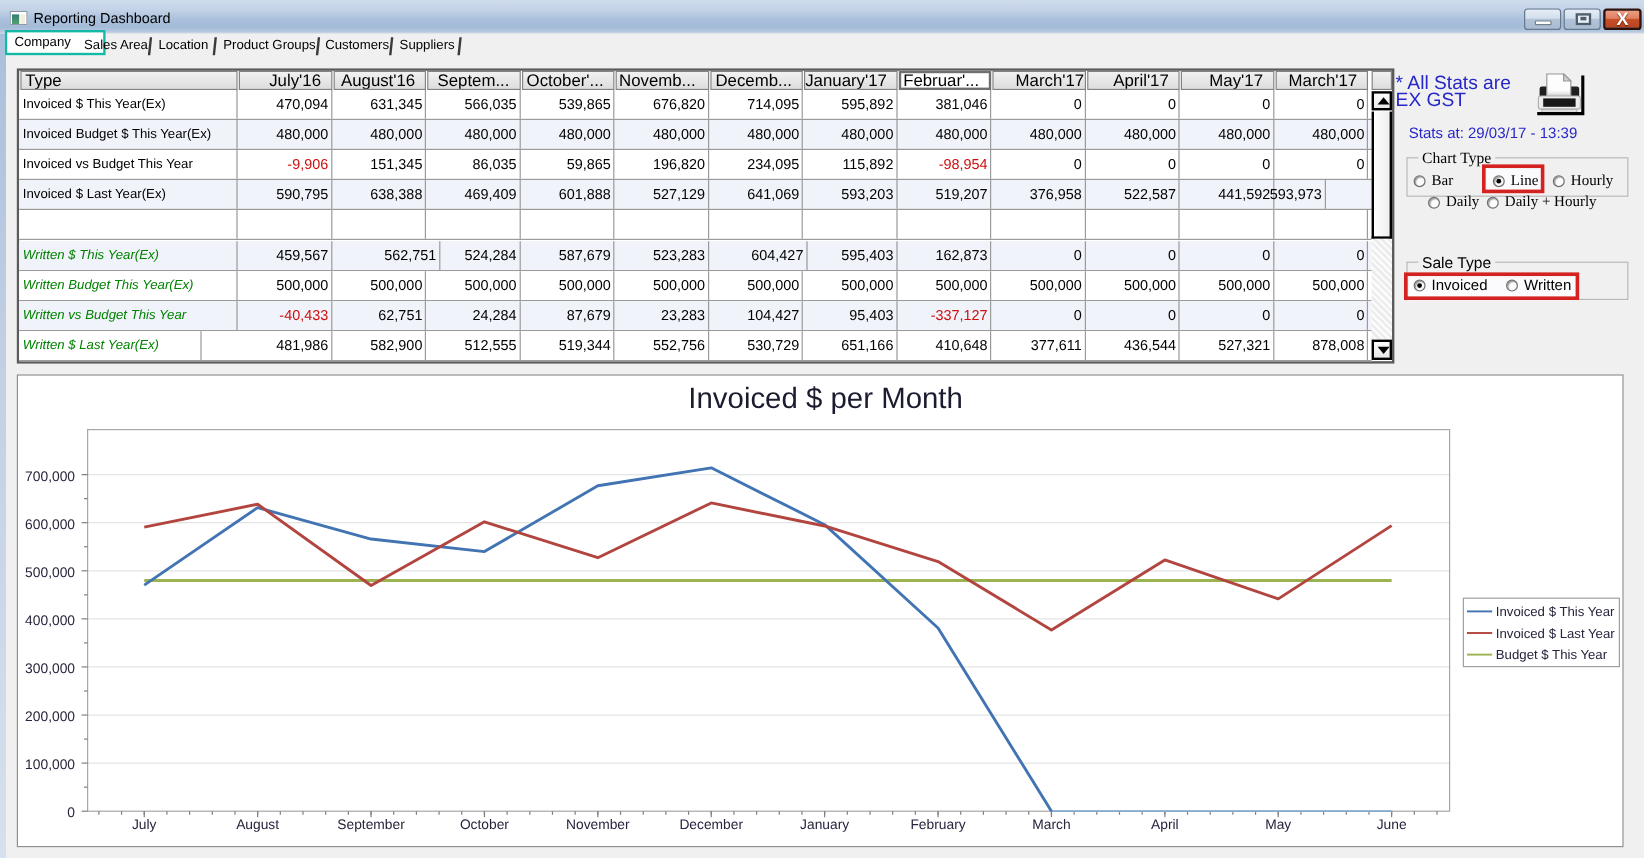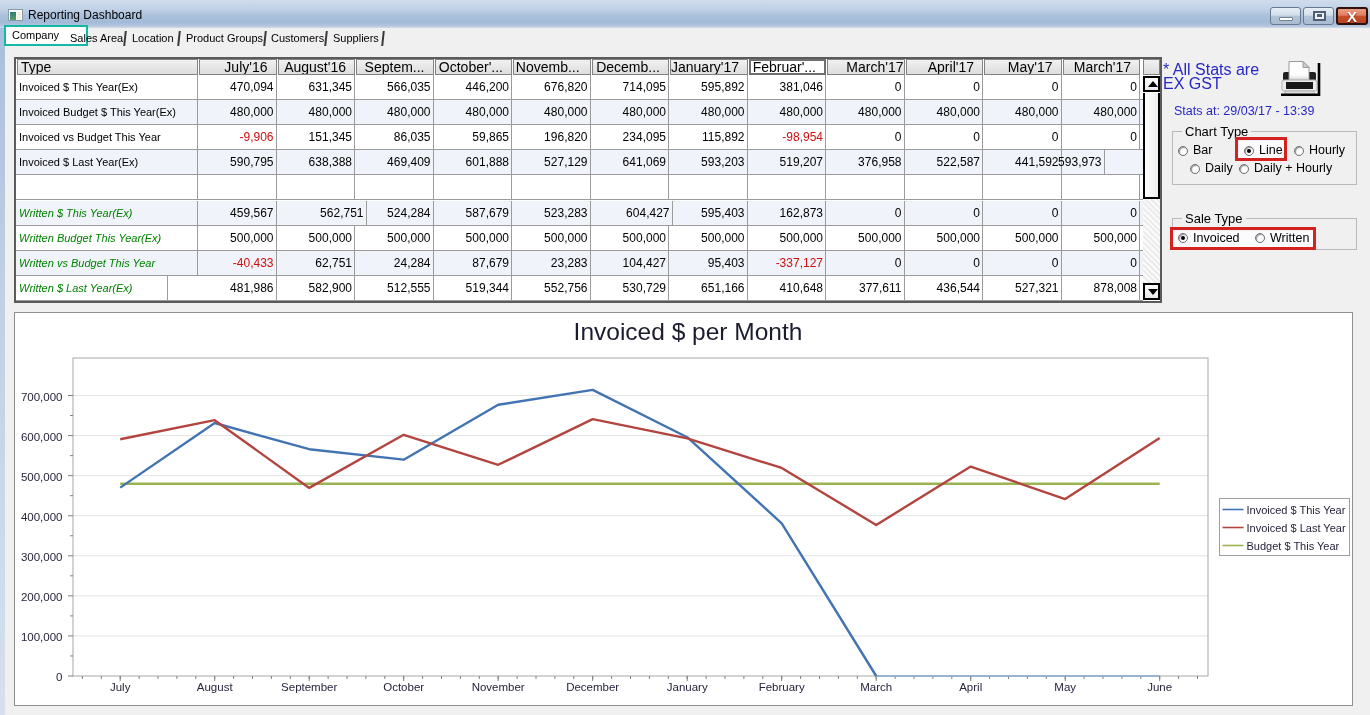--- a/index.html
+++ b/index.html
@@ -58,21 +58,21 @@
   .arr { position:absolute; left:3px; width:0; height:0; }
   #sb-up .arr { top:3px; border-left:5px solid transparent; border-right:5px solid transparent; border-bottom:6px solid #000; }
   #sb-down .arr { top:4px; border-left:5px solid transparent; border-right:5px solid transparent; border-top:6px solid #000; }
 
   
   .blue { color:#2727c8; }
   #stats1 { position:absolute; left:1163px; top:63px; width:122px; text-align:left; font-size:16px; line-height:13.5px;}
   #stats2 { position:absolute; left:1174px; top:104px; font-size:12.5px; }
   .gbox { position:absolute; left:1172px; width:185px; border:1px solid #b9b9b9; background:#f0f0f0; }
   .gbox .glabel { position:absolute; left:9px; top:-8px; background:#f0f0f0; padding:0 3px; font-size:13px; color:#000; }
-  #gbox-chart { top:131px; height:54px; }
+  #gbox-chart { top:131px; height:33px;font-family:Liberation Serif, serif; }
   #gbox-sale  { top:218px; height:32px; }
   .radio { position:absolute; width:10px; height:10px; border-radius:50%; background:#fcfcfc; border:1px solid #6f6f6f; box-shadow:inset 1px 1px 1px rgba(0,0,0,.4); }
   .radio.sel:after { content:""; position:absolute; left:2px; top:2px; width:4px; height:4px; border-radius:50%; background:#000; }
   .rlabel { position:absolute; font-size:12.5px; color:#000; }
   .redbox { position:absolute; border:3px solid #d42221; }
 
   
   #chartpanel { position:absolute; left:14px; top:312px; width:1339px; height:394px; background:#fff; border:1px solid #8f8f8f; }
 </style>
 </head>
@@ -123,21 +123,21 @@
       <div class="hcell" style="left:732.5px;width:77.5px;padding-right:8px;text-align:right;background:#fff;border:2px solid #707070;line-height:12.5px;">Februar'...</div>
       <div class="hcell" style="left:811px;width:77.5px;padding-right:0;text-align:right;">March'17</div>
       <div class="hcell" style="left:889.5px;width:77.5px;padding-right:8px;text-align:right;">April'17</div>
       <div class="hcell" style="left:968px;width:77.5px;padding-right:8px;text-align:right;">May'17</div>
       <div class="hcell" style="left:1046.5px;width:77.5px;padding-right:8px;text-align:right;">March'17</div>
       <div class="row" style="top:16px;height:25.1px;background:#fff;">
         <div class="cell lbl " style="left:0px;width:182px;">Invoiced $ This Year(Ex)</div>
         <div class="cell" style="left:182px;width:78.5px;">470,094</div>
         <div class="cell" style="left:260.5px;width:78.5px;">631,345</div>
         <div class="cell" style="left:339px;width:78.5px;">566,035</div>
-        <div class="cell" style="left:417.5px;width:78.5px;">446,200</div>
+        <div class="cell" style="left:417.5px;width:78.5px;">539,865</div>
         <div class="cell" style="left:496px;width:78.5px;">676,820</div>
         <div class="cell" style="left:574.5px;width:78.5px;">714,095</div>
         <div class="cell" style="left:653px;width:78.5px;">595,892</div>
         <div class="cell" style="left:731.5px;width:78.5px;">381,046</div>
         <div class="cell" style="left:810px;width:78.5px;">0</div>
         <div class="cell" style="left:888.5px;width:78.5px;">0</div>
         <div class="cell" style="left:967px;width:78.5px;">0</div>
         <div class="cell" style="left:1045.5px;width:78.5px;">0</div>
       </div>
       <div class="row" style="top:41.1px;height:25.1px;background:#f0f3f9;">

